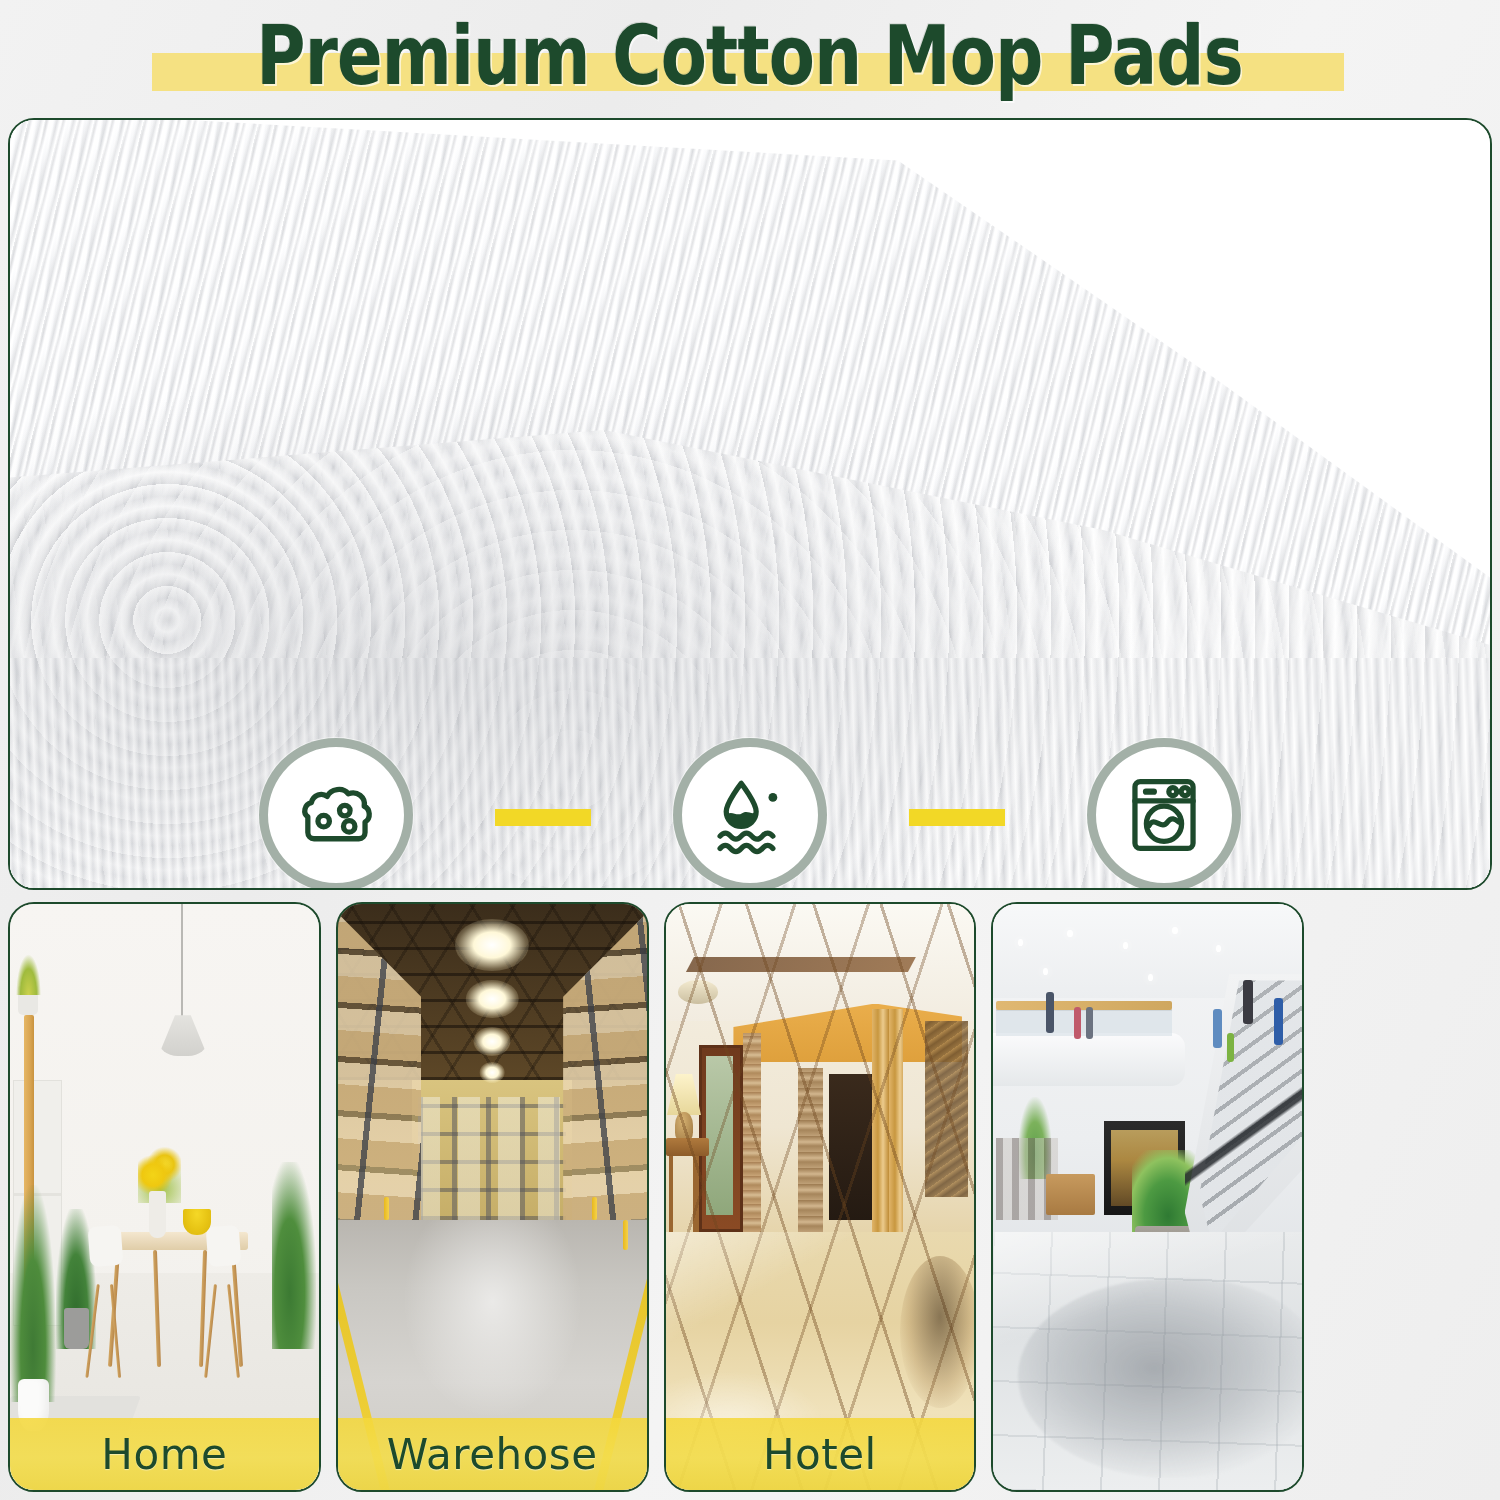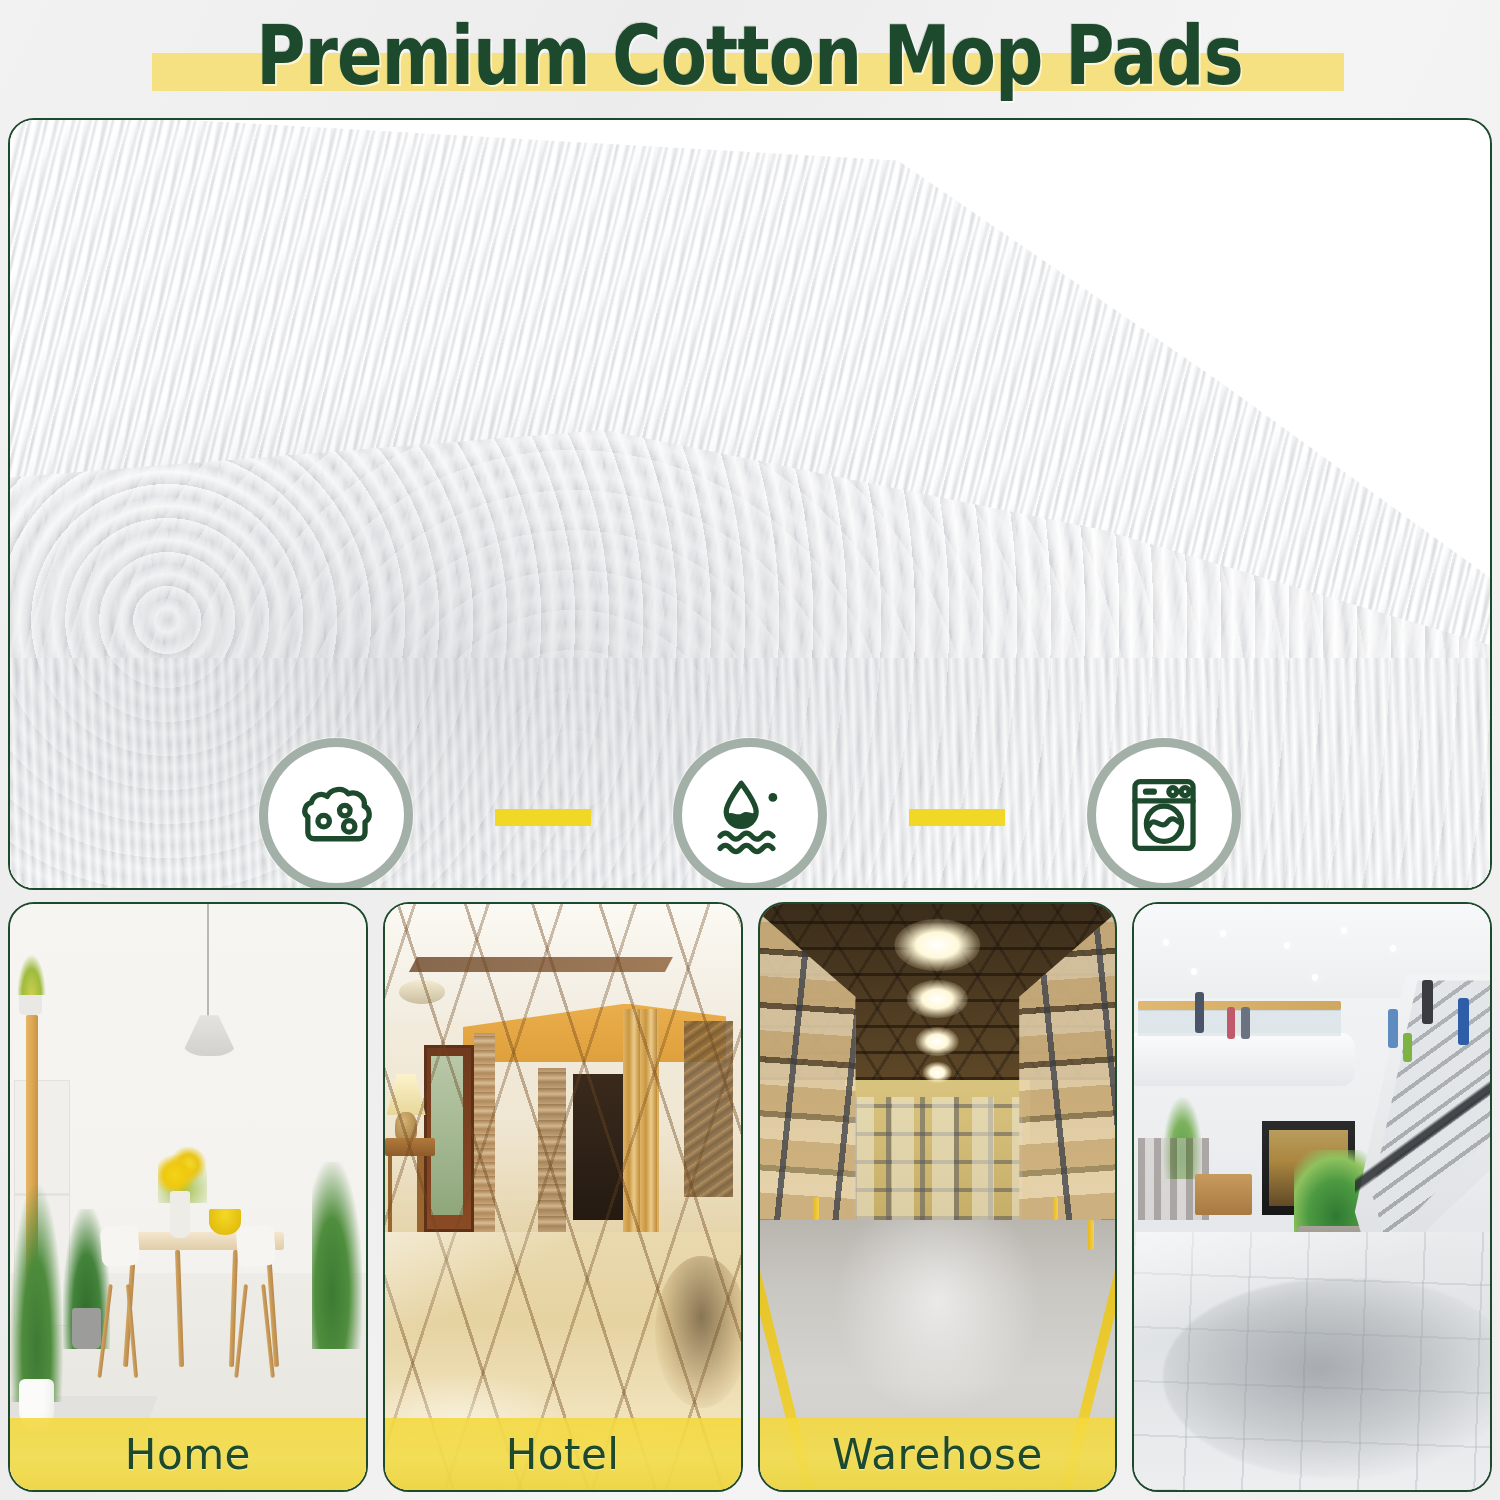--- a/index.html
+++ b/index.html
@@ -159,21 +159,21 @@
     height: 17px;
     background: #f2d826;
     margin-top: 71px;
     flex: 0 0 auto;
   }
 
   
   .panels {
     position: absolute;
     left: 8px; top: 902px;
-    width: 1484px; height: 590px;
+    width: 1296px; height: 590px;
     display: flex;
     gap: 15px;
   }
   .panel {
     flex: 1 1 0;
     position: relative;
     border: 2px solid #1d4a2c;
     border-radius: 26px;
     overflow: hidden;
     background: #e8e8e6;
@@ -467,20 +467,44 @@
           <div class="cleg b"></div>
         </div>
       <div class="h-flowers"></div>
       <div class="h-vase"></div>
       <div class="h-bowl"></div>
     </div>
     <div class="panel-label">Home</div>
   </div>
 
   <div class="panel">
+    <div class="scene wh-bg">
+      <div class="wh-roof"></div>
+      <div class="wh-truss"></div>
+      <div class="wh-backwall"></div>
+      <div class="wh-backrack"></div>
+      <div class="wh-pallets"></div>
+      <div class="wh-rack left"></div>
+      <div class="wh-rack right"></div>
+      <div class="wh-lamp a"></div>
+      <div class="wh-lamp b"></div>
+      <div class="wh-lamp c"></div>
+      <div class="wh-lamp d"></div>
+      <div class="wh-floor"></div>
+      <div class="wh-floorglow"></div>
+      <div class="wh-line l"></div>
+      <div class="wh-line r"></div>
+      <div class="wh-bollard b1"></div>
+      <div class="wh-bollard b2"></div>
+      <div class="wh-bollard b3"></div>
+    </div>
+    <div class="panel-label">Warehose</div>
+  </div>
+
+  <div class="panel">
     <div class="scene hotel-bg">
       <div class="ht-ceiling"></div>
       <div class="ht-ceilbeam"></div>
       <div class="ht-soffit"></div>
       <div class="ht-ceilLamp"></div>
       <div class="ht-stone1"></div>
       <div class="ht-stone2"></div>
       <div class="ht-dark"></div>
       <div class="ht-wood"></div>
       <div class="ht-stair"></div>
@@ -489,44 +513,20 @@
       <div class="ht-lampshade"></div>
       <div class="ht-lampbase"></div>
       <div class="ht-table"></div>
       <div class="ht-tlegs"></div>
       <div class="ht-floor"></div>
       <div class="ht-tiles"></div>
       <div class="ht-gloss"></div>
       <div class="ht-reflect"></div>
     </div>
     <div class="panel-label">Hotel</div>
-  </div>
-
-  <div class="panel">
-    <div class="scene wh-bg">
-      <div class="wh-roof"></div>
-      <div class="wh-truss"></div>
-      <div class="wh-backwall"></div>
-      <div class="wh-backrack"></div>
-      <div class="wh-pallets"></div>
-      <div class="wh-rack left"></div>
-      <div class="wh-rack right"></div>
-      <div class="wh-lamp a"></div>
-      <div class="wh-lamp b"></div>
-      <div class="wh-lamp c"></div>
-      <div class="wh-lamp d"></div>
-      <div class="wh-floor"></div>
-      <div class="wh-floorglow"></div>
-      <div class="wh-line l"></div>
-      <div class="wh-line r"></div>
-      <div class="wh-bollard b1"></div>
-      <div class="wh-bollard b2"></div>
-      <div class="wh-bollard b3"></div>
-    </div>
-    <div class="panel-label">Warehose</div>
   </div>
 
   <div class="panel">
     <div class="scene cm-bg">
       <div class="cm-ceiling"></div>
       <div class="cm-light" style="left:8%;  top:6%;"></div>
       <div class="cm-light" style="left:24%; top:4.5%;"></div>
       <div class="cm-light" style="left:42%; top:6.5%;"></div>
       <div class="cm-light" style="left:58%; top:4%;"></div>
       <div class="cm-light" style="left:72%; top:7%;"></div>

